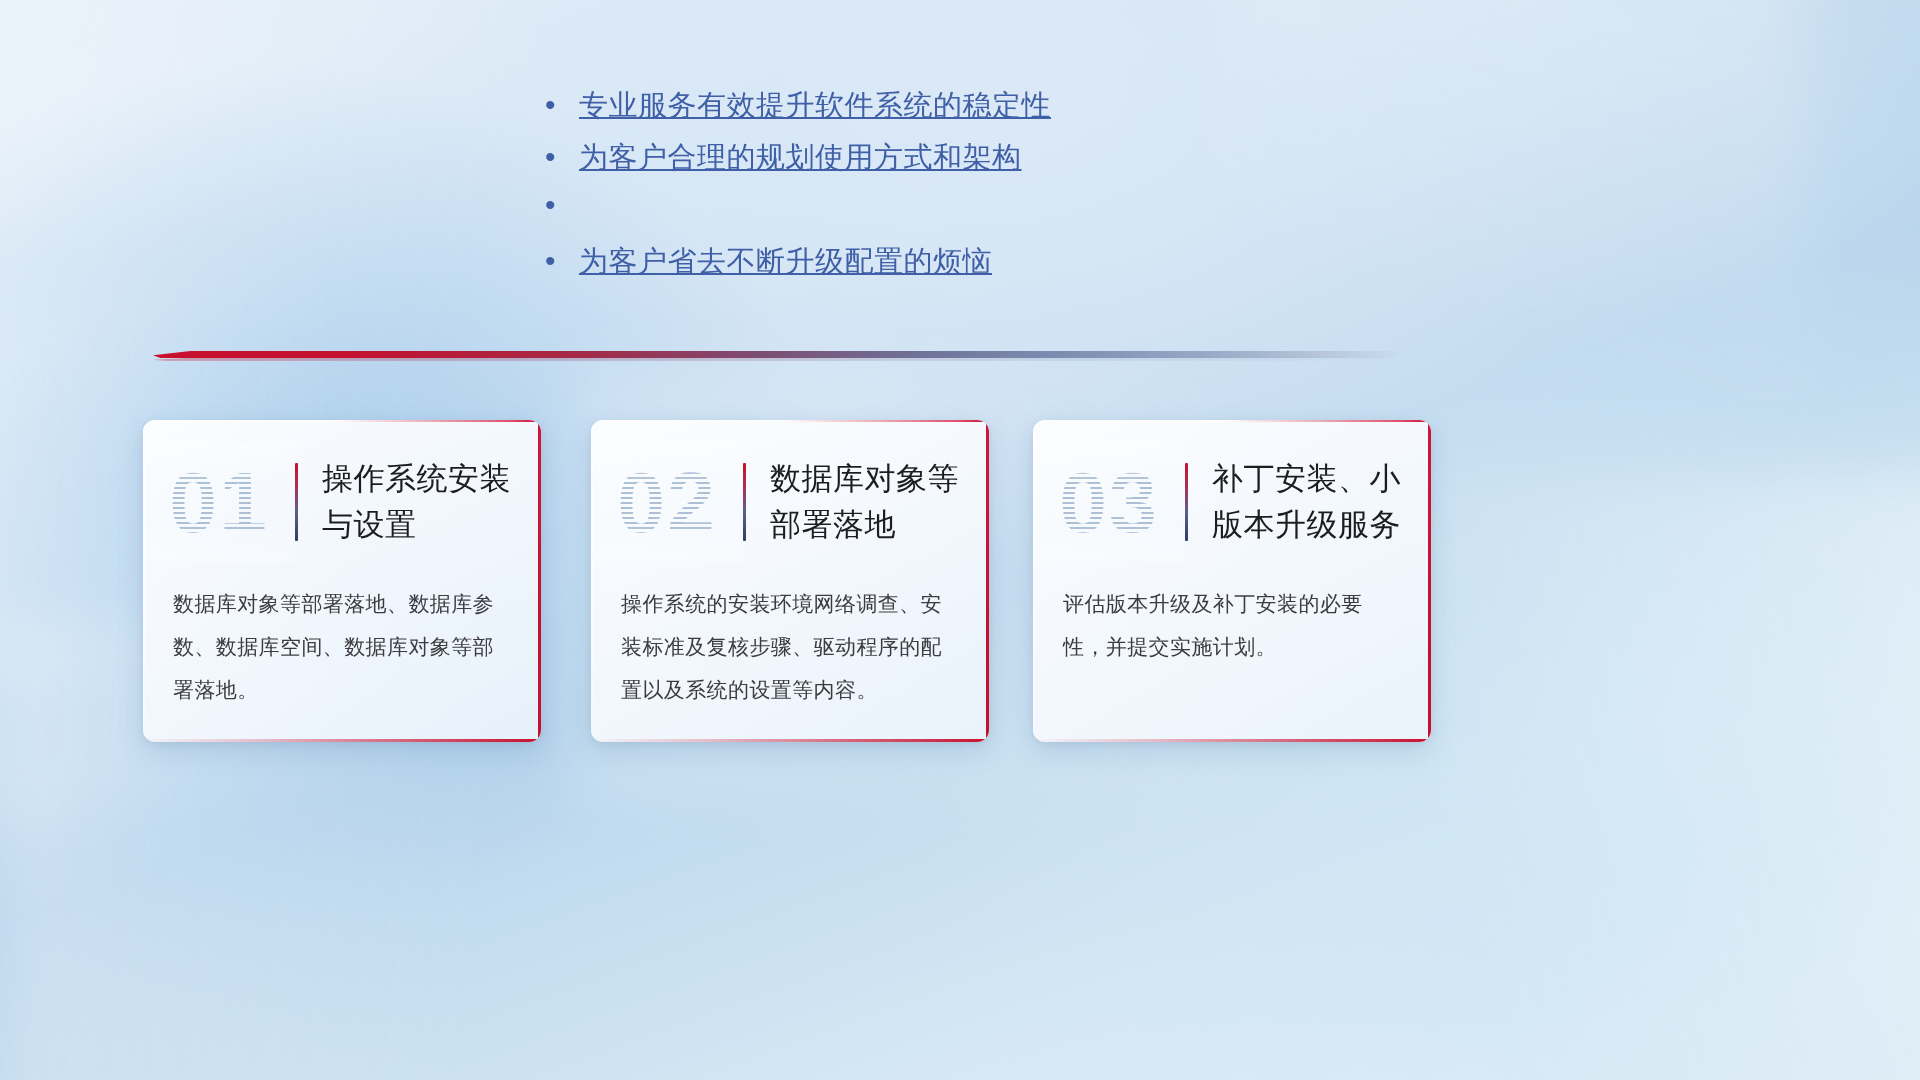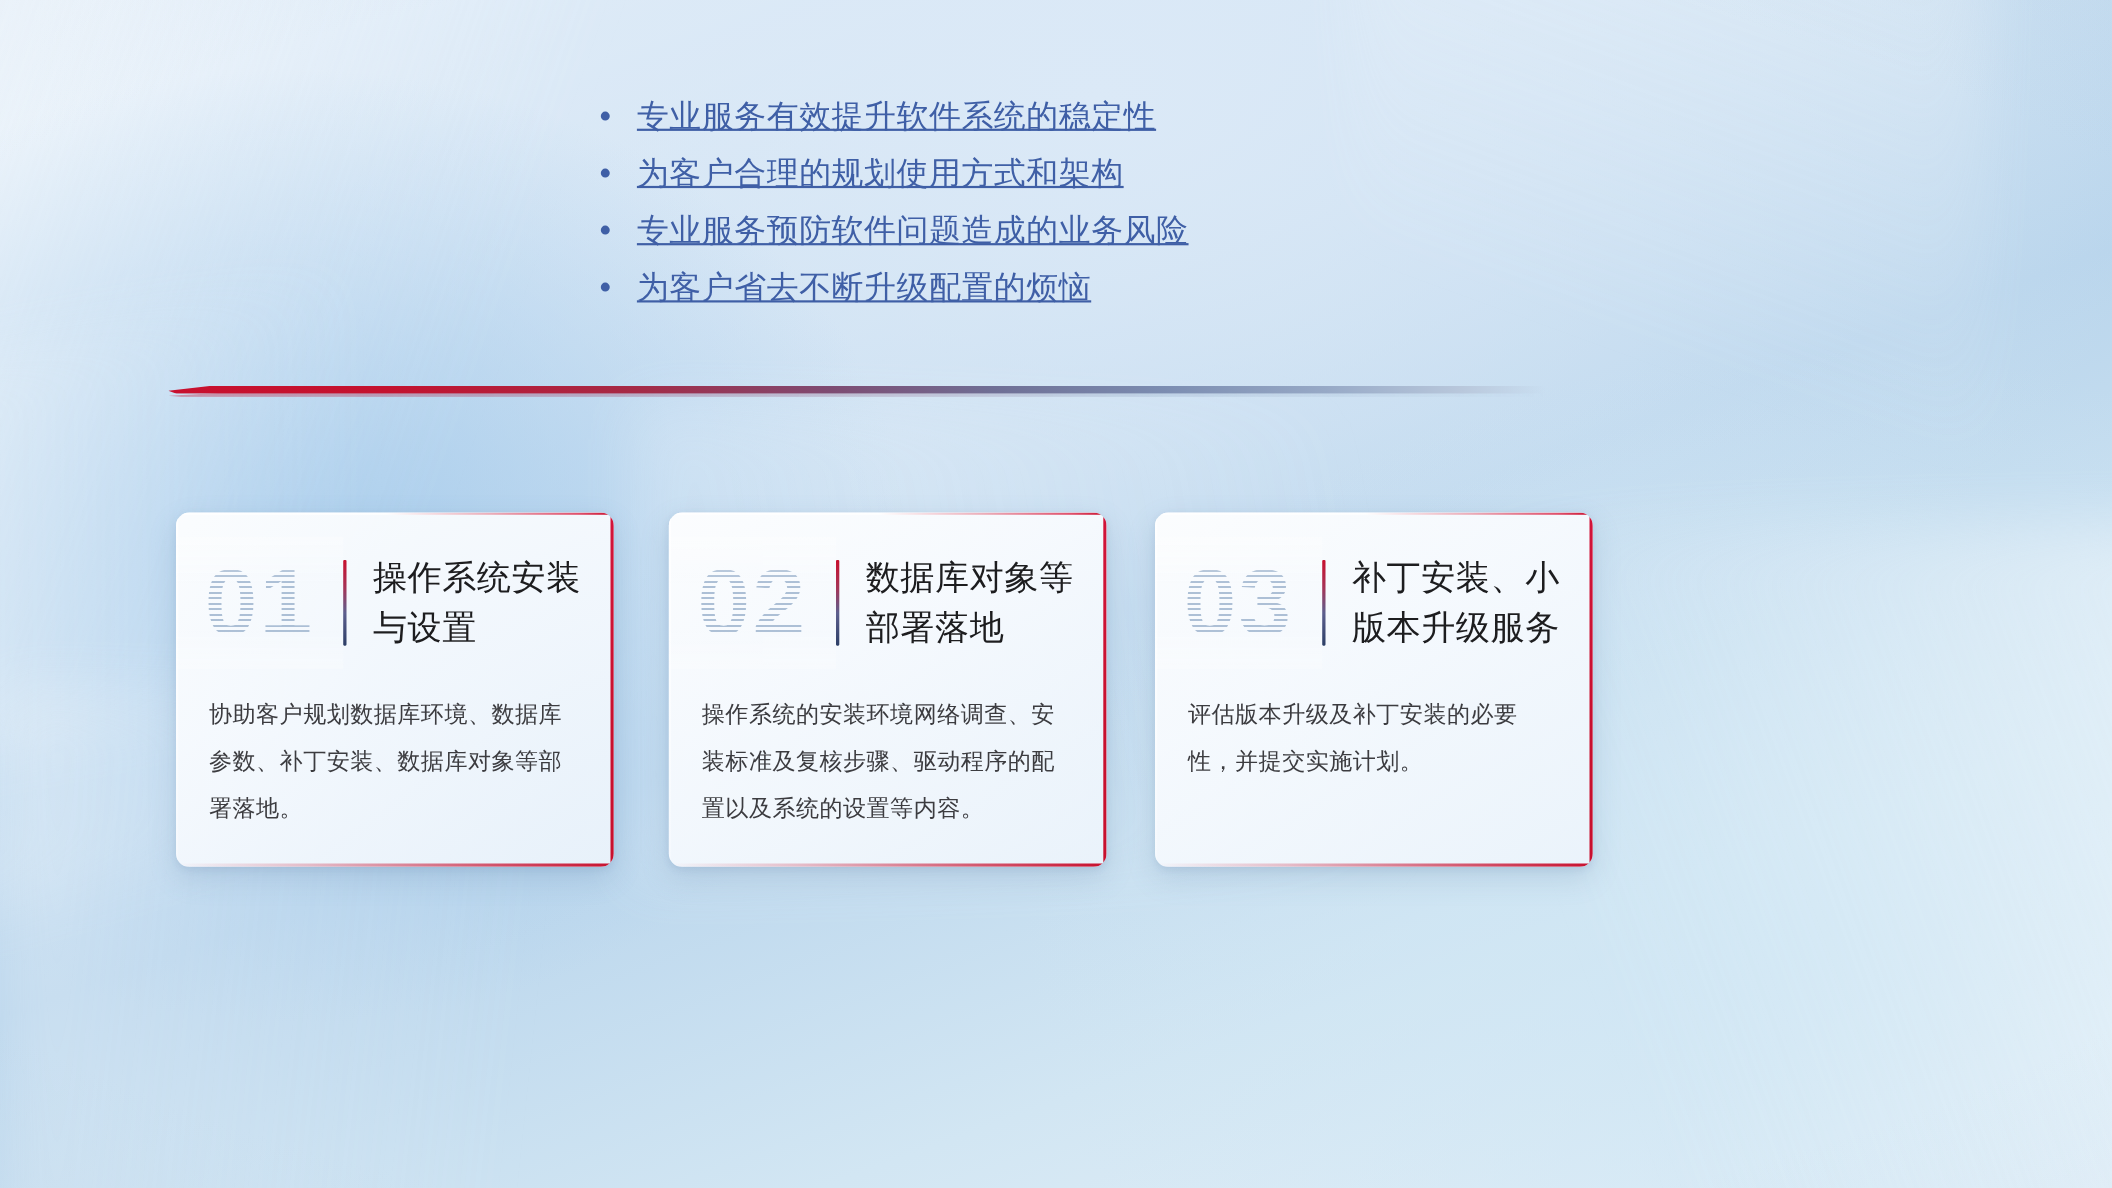--- a/index.html
+++ b/index.html
@@ -72,21 +72,21 @@
   }
   #divider .lineB{
     position:absolute; left:0; top:9px; width:100%; height:4px;
     background:linear-gradient(90deg, rgba(200,16,46,.55) 0%, rgba(140,60,100,.4) 40%,
       rgba(130,150,180,.35) 70%, rgba(190,205,225,0) 100%);
     filter:blur(2px);
     clip-path:polygon(0% 70%, 4% 0%, 100% 0%, 100% 100%, 1% 100%);
   }
 
   
-  #cards{ position:absolute; left:160px; top:420px; width:1320px; height:330px;margin-top:46px; }
+  #cards{ position:absolute; left:143px; top:420px; width:1320px; height:330px; }
   .card{
     position:absolute; top:0; width:398px; height:322px;
     border-radius:12px;
     background:linear-gradient(150deg,
       rgba(255,255,255,.93) 0%,
       rgba(250,252,255,.90) 40%,
       rgba(238,245,252,.88) 100%);
     box-shadow:0 10px 26px rgba(90,125,165,.20), 0 2px 6px rgba(90,125,165,.12);
     overflow:hidden;
   }
@@ -178,21 +178,20 @@
     <div class="bullet">
       <span class="dot">•</span>
       <span class="btext">专业服务有效提升软件系统的稳定性</span>
     </div>
     <div class="bullet">
       <span class="dot">•</span>
       <span class="btext">为客户合理的规划使用方式和架构</span>
     </div>
     <div class="bullet">
       <span class="dot">•</span>
-      <span class="btext">专业服务预防软件问题造成的业务风险</span>
     </div>
     <div class="bullet">
       <span class="dot">•</span>
       <span class="btext">为客户省去不断升级配置的烦恼</span>
     </div>
   </div>
 
   <div id="divider">
     <div class="lineA"></div>
     <div class="lineB"></div>
@@ -203,21 +202,21 @@
     <div class="card c1">
       <div class="accent-t"></div>
       <div class="accent-l"></div>
       <div class="accent-r"></div>
       <div class="accent-b"></div>
       <div class="card-head">
         <div class="bignum">01</div>
         <div class="vrule"></div>
         <div class="card-title">操作系统安装与设置</div>
       </div>
-      <div class="card-body">协助客户规划数据库环境、数据库参数、补丁安装、数据库对象等部署落地。</div>
+      <div class="card-body">数据库对象等部署落地、数据库参数、数据库空间、数据库对象等部署落地。</div>
     </div>
 
     <div class="card c2">
       <div class="accent-t"></div>
       <div class="accent-l"></div>
       <div class="accent-r"></div>
       <div class="accent-b"></div>
       <div class="card-head">
         <div class="bignum">02</div>
         <div class="vrule"></div>

